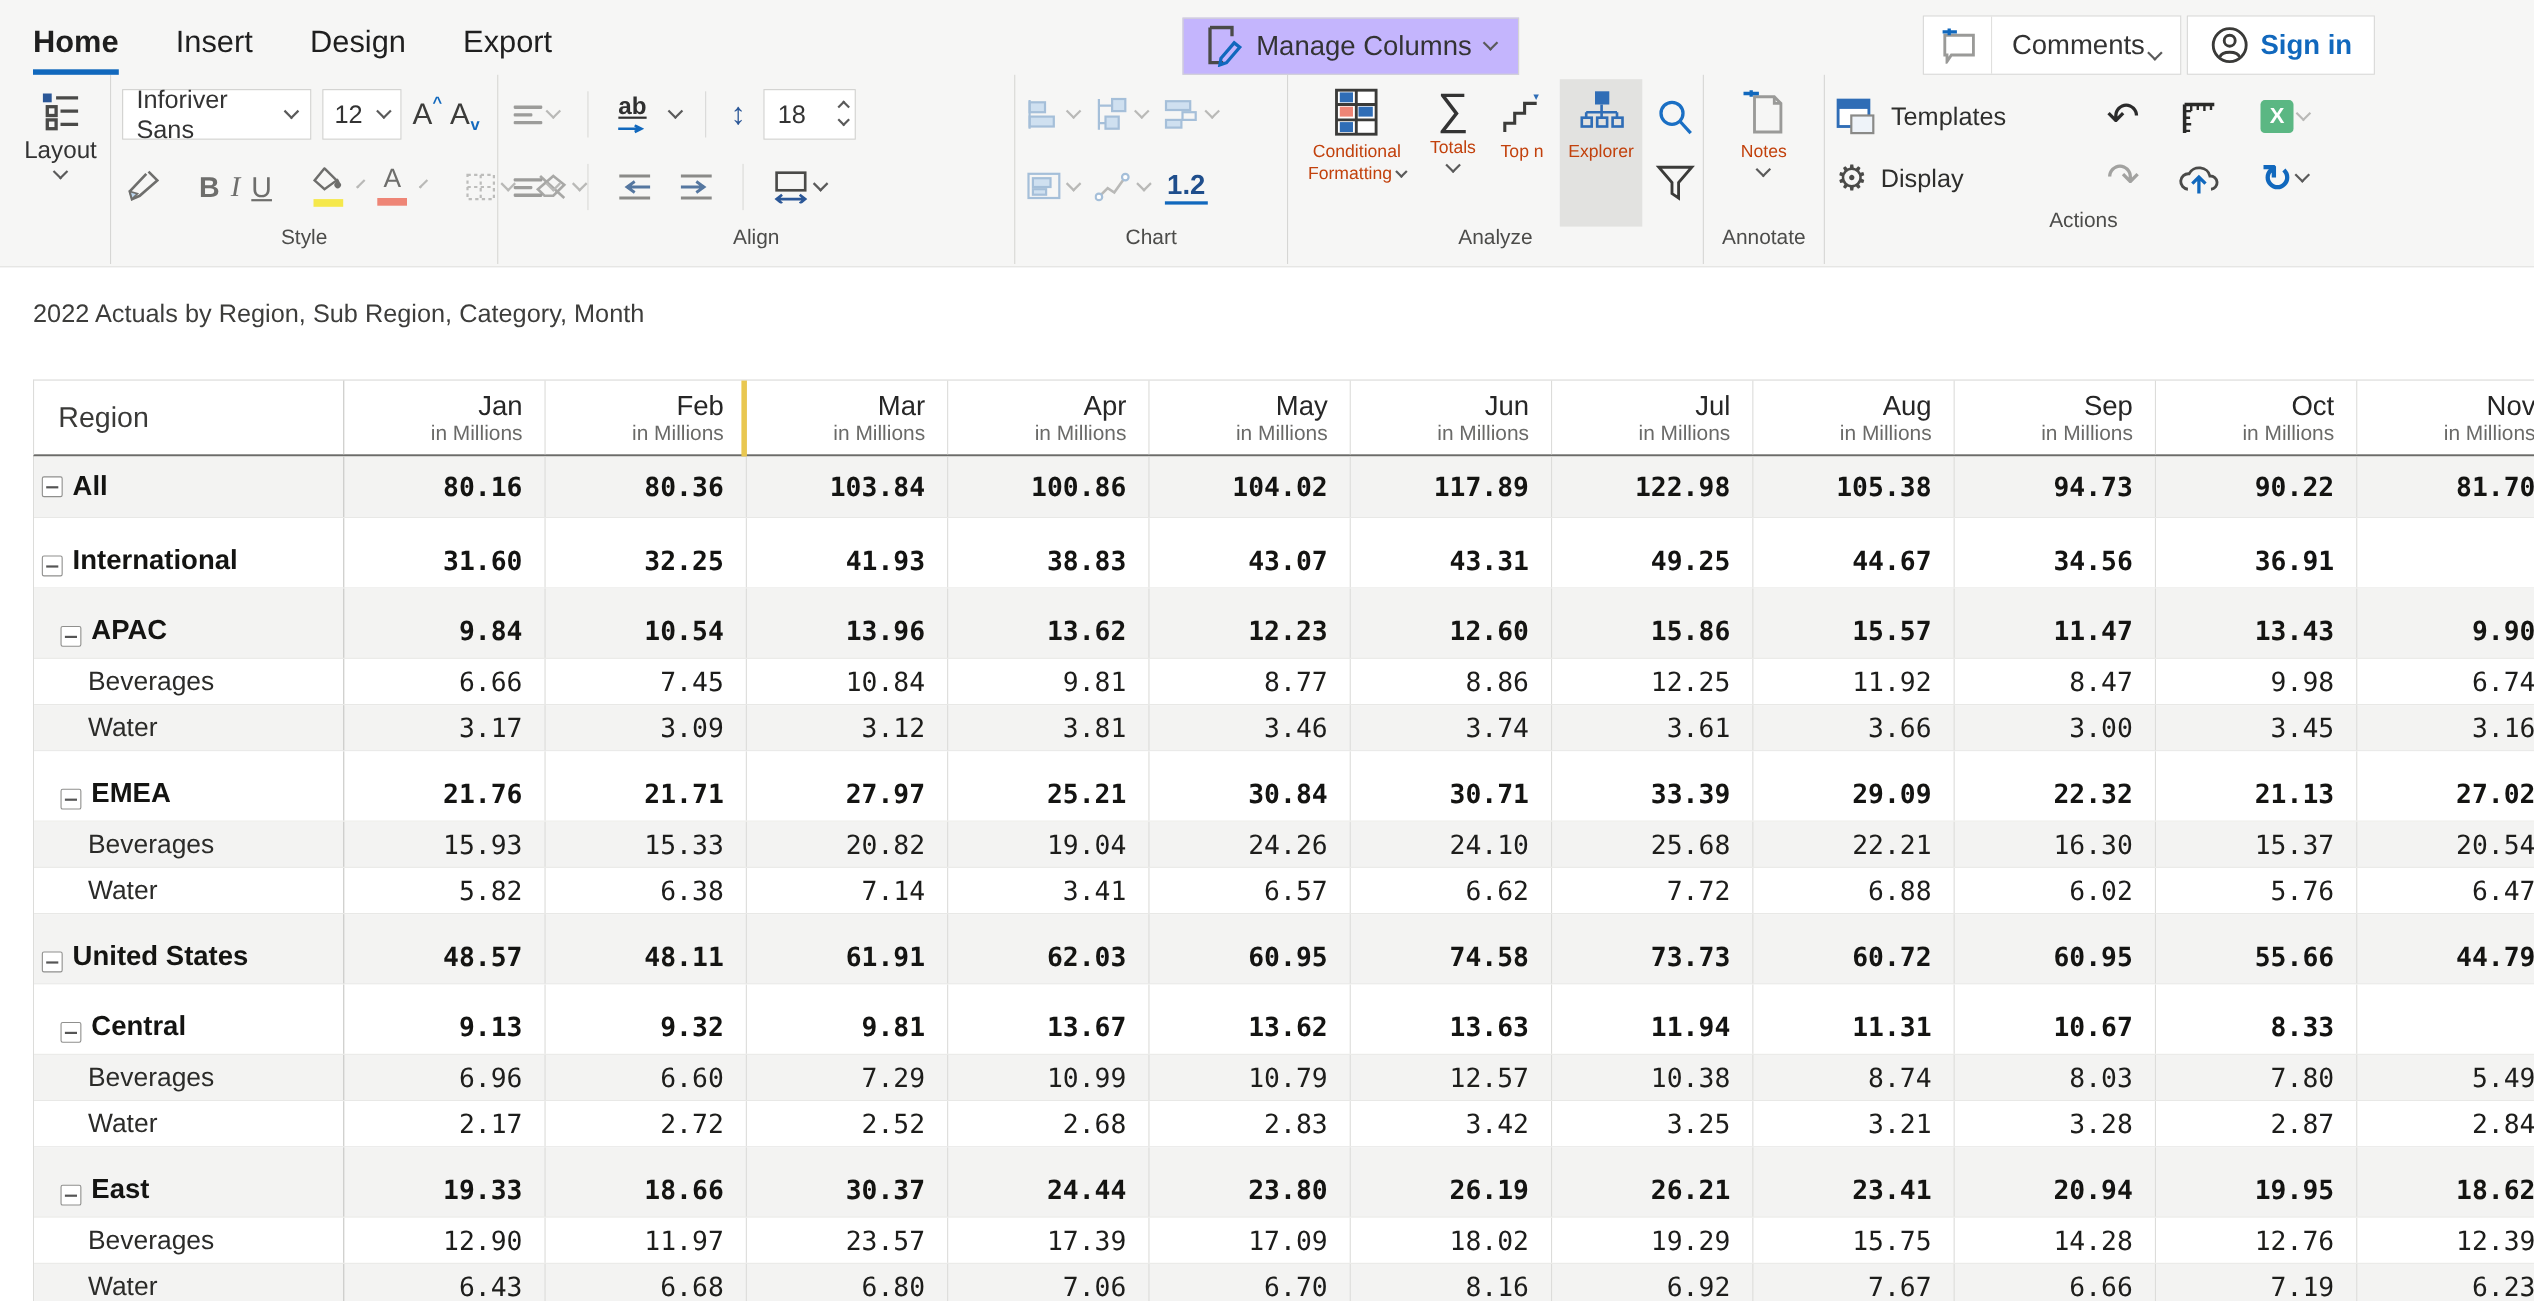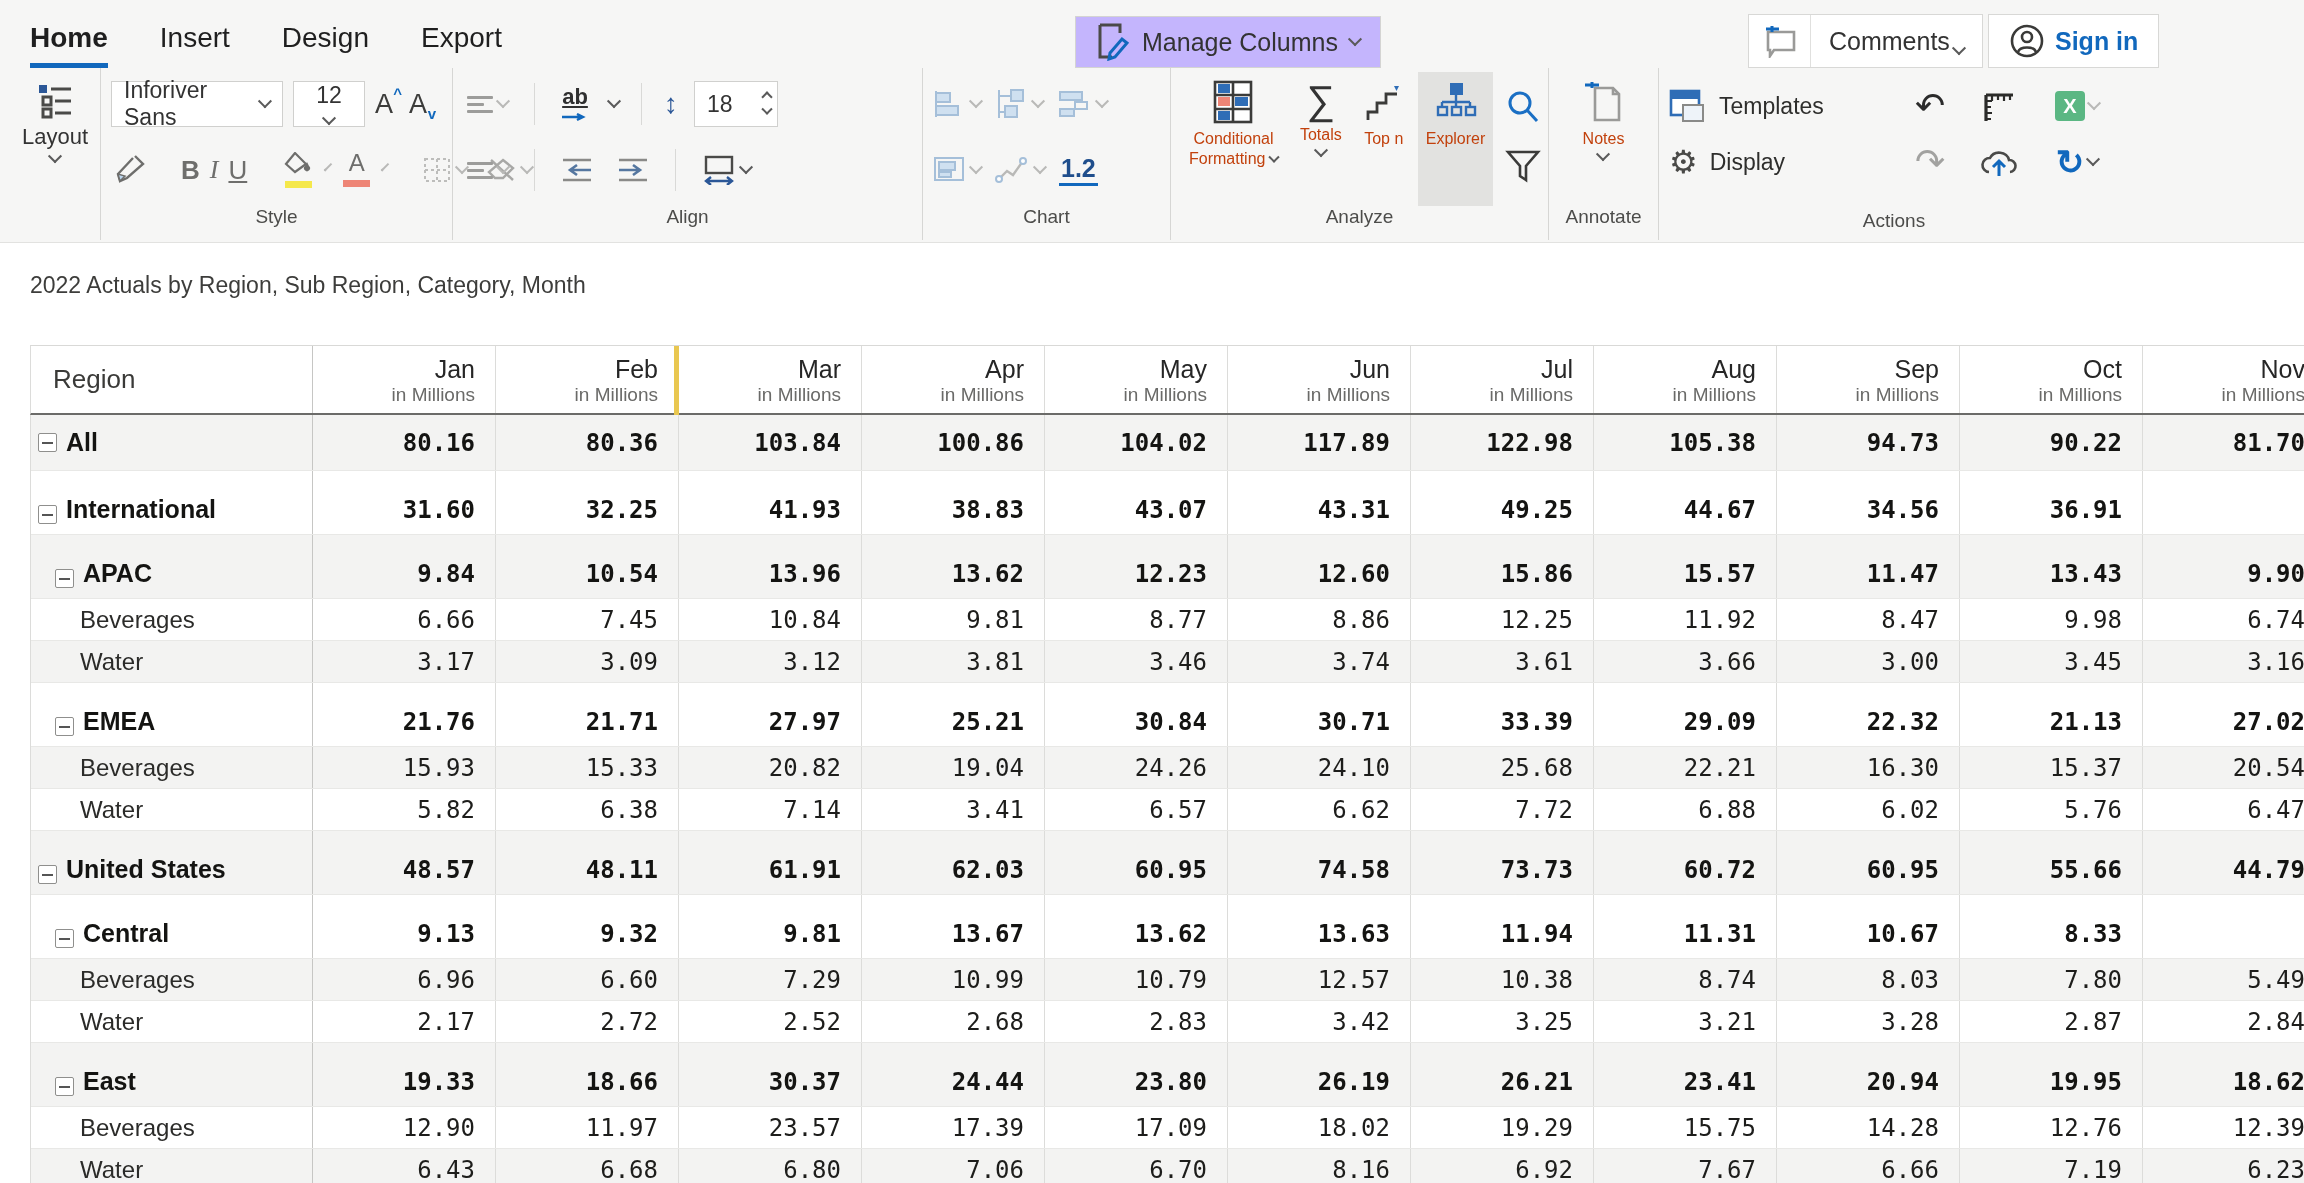--- a/index.html
+++ b/index.html
@@ -21,21 +21,21 @@
     background:#fff; border:1px solid #d8d8d6; }
   .comments-icon-cell { width:62px; height:100%; display:flex; align-items:center; justify-content:center;
     border-right:1px solid #e0e0de; }
   .comments-label { display:flex; align-items:flex-end; gap:4px; padding:0 18px; font-size:25px; color:#333; }
   .signin-btn { position:absolute; left:1988px; top:14px; height:54px; display:flex; align-items:center;
     gap:10px; padding:0 20px; background:#fff; border:1px solid #d8d8d6; }
   .signin-label { font-size:25px; font-weight:bold; color:#1168bd; }
 
   .toolbar { display:flex; align-items:stretch; height:172px; padding-left:10px; }
   .tgroup { display:flex; flex-direction:column; border-right:1px solid #d6d6d4; padding:4px 10px 0 10px; }
-  .tgroup:last-child { border-right:none;gap:20px; }
+  .tgroup:last-child { border-right:none; }
   .g-body { flex:1; display:flex; }
   .g-cols { display:flex; flex-direction:column; justify-content:space-between; padding:6px 0 10px 0; flex:1; }
   .trow { display:flex; align-items:center; height:52px; gap:10px; }
   .g-label { height:34px; text-align:center; font-size:19px; color:#4c4c4a; }
 
   .vsep { width:1px; height:42px; background:#d9d9d7; margin:0 6px; }
 
   .icbtn { display:flex; align-items:center; justify-content:center; gap:5px; cursor:pointer;
     padding:2px 4px; color:#4a4a4a; }
   .chev { width:10px; height:10px; border-right:2px solid #5a5a5a; border-bottom:2px solid #5a5a5a;
@@ -45,21 +45,21 @@
 
   .whitebox { background:#fff; border:1px solid #d0d0ce; height:46px; display:flex; align-items:center; }
 
   
   .layout-btn { width:70px; display:flex; flex-direction:column; align-items:center; justify-content:flex-start;
     padding-top:10px; gap:4px; cursor:pointer;text-align:right; }
   .layout-btn .lbl { font-size:22px; color:#333; }
 
   
   .font-box { width:172px; padding:0 12px; justify-content:space-between; font-size:23px; color:#333; cursor:pointer;}
-  .size-box { width:72px; padding:0 10px; justify-content:space-between; font-size:23px; color:#333; cursor:pointer;flex-direction:column;}
+  .size-box { width:72px; padding:0 10px; justify-content:space-between; font-size:23px; color:#333; cursor:pointer;}
   .font-bump { font-size:27px; color:#3c3c3a; position:relative; padding-right:6px; cursor:pointer;}
   .font-bump .mini { position:absolute; top:-4px; right:-3px; font-size:15px; color:#1168bd; font-weight:bold;}
   .fmt-letter { font-size:26px; color:#6e6e6c; width:30px; text-align:center; cursor:pointer; }
   .color-ic { display:flex; flex-direction:column; align-items:center; cursor:pointer; }
   .color-bar { width:27px; height:7px; margin-top:2px; }
 
   
   .align-lines { display:flex; flex-direction:column; gap:4px; }
   .align-lines i { display:block; height:3px; background:#9c9c9a; border-radius:1px; }
   .wrap-ic { display:flex; flex-direction:column; align-items:center; line-height:1; }

